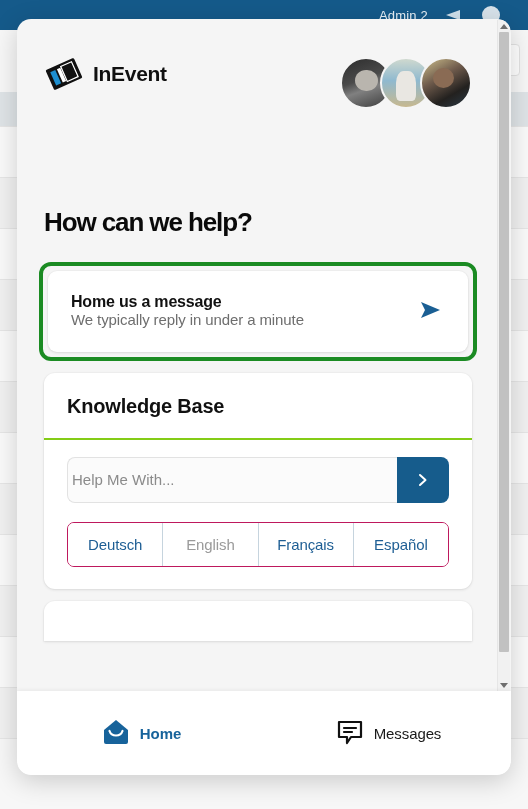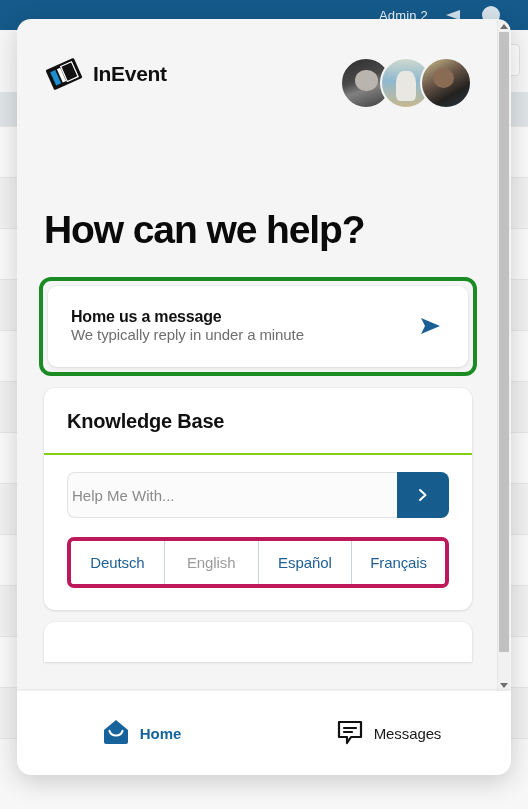--- a/index.html
+++ b/index.html
@@ -181,21 +181,21 @@
     font-weight: 700;
     color: #8e8e8e;
     letter-spacing: -1px;
     line-height: 1.12;
     display: flex;
     align-items: center;
     gap: 8px;
   }
   .greet-emoji { font-size: 30px; }
   .greet-line2 {
-    font-size: 39px;
+    font-size: 26px;
     font-weight: 700;
     color: #0a0a0a;
     letter-spacing: -1.1px;
     line-height: 1.18;
     margin-top: 2px;
   }
 
   
   #cards {
     padding: 24px 0 0 0;
@@ -276,21 +276,21 @@
     border-radius: 0 8px 8px 0;
     display: flex;
     align-items: center;
     justify-content: center;
     cursor: pointer;
     padding: 0;
   }
   .kb-langs {
     display: flex;
     margin: 19px 23px 22px 23px;
-    border: 4px solid #be185d;
+    border: 1px solid #be185d;
     border-radius: 7px;
     overflow: hidden;
   }
   .lang-btn {
     flex: 1;
     text-align: center;
     padding: 13px 4px;
     font-size: 15px;
     color: #1e5e94;
     border-right: 1px solid #c6d4de;
@@ -449,22 +449,22 @@
               <input class="kb-input" type="text" placeholder="Help Me With..." style="">
               <button class="kb-go">
                 <svg width="14" height="16" viewBox="0 0 14 16">
                   <path d="M4 3 L9.5 8 L4 13" fill="none" stroke="#ffffff" stroke-width="2" stroke-linecap="round" stroke-linejoin="round"></path>
                 </svg>
               </button>
             </div>
             <div class="kb-langs">
               <div class="lang-btn">Deutsch</div>
               <div class="lang-btn current">English</div>
+              <div class="lang-btn">Français</div>
               <div class="lang-btn">Español</div>
-              <div class="lang-btn">Français</div>
             </div>
           </div>
         </div>
 
         <div class="card-wrap">
           <div class="card card-partial"></div>
         </div>
 
       </div>
     </div>

